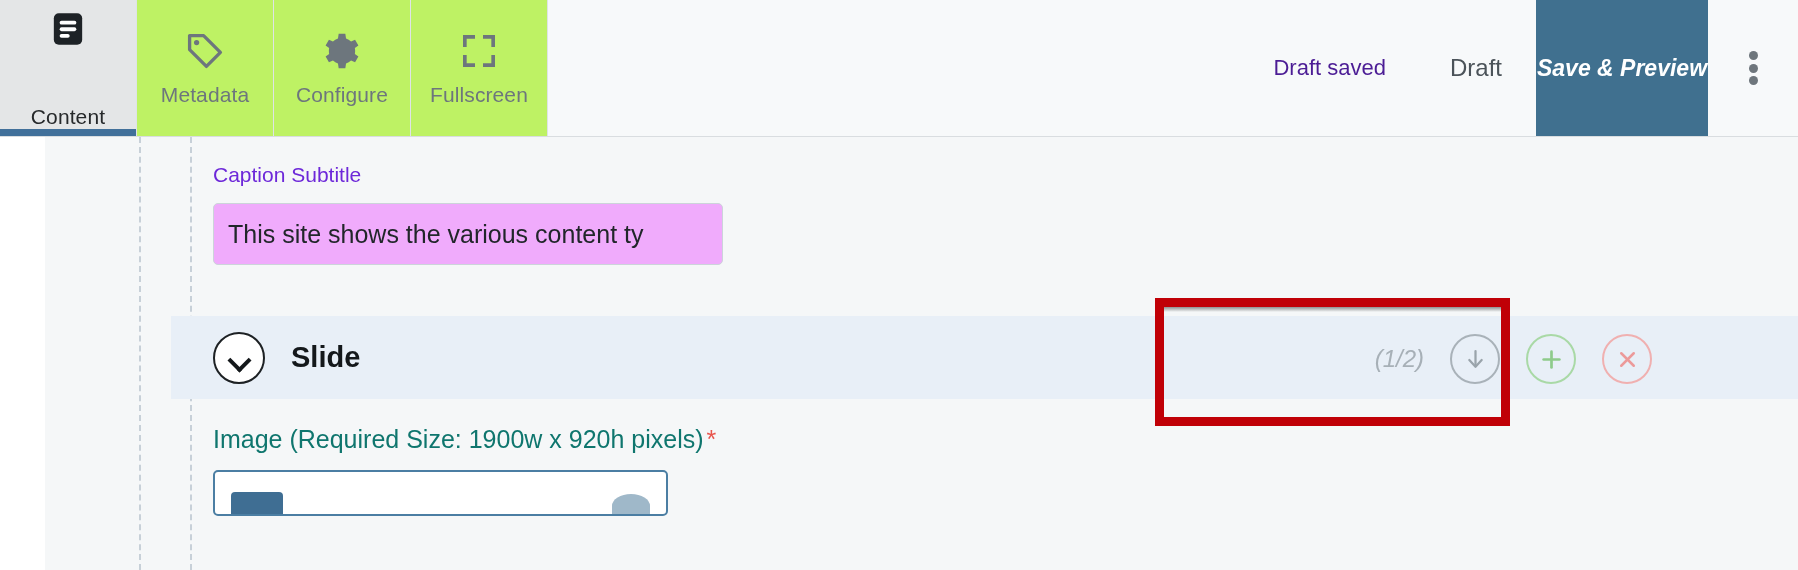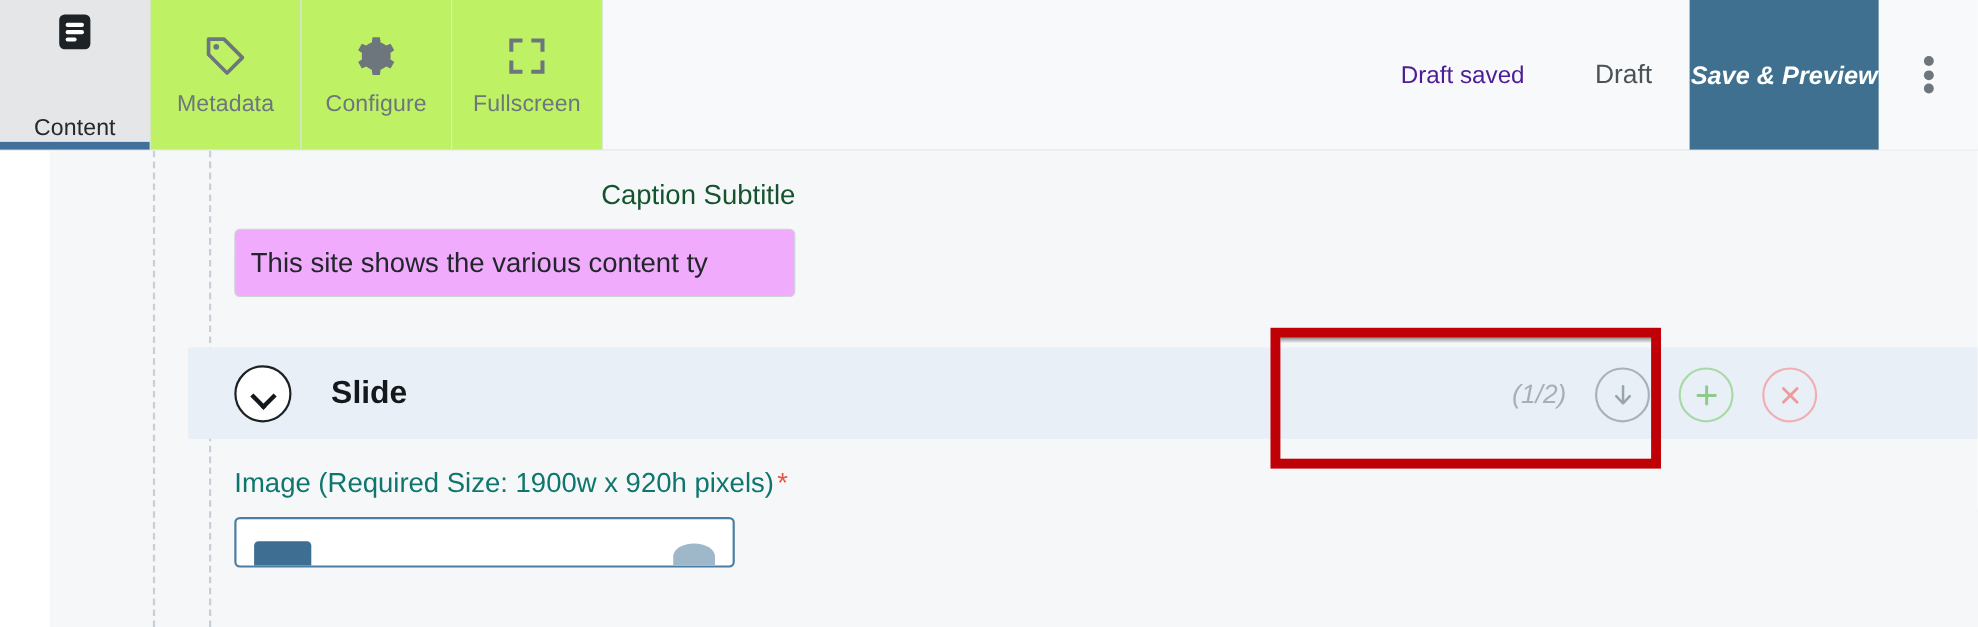--- a/index.html
+++ b/index.html
@@ -71,21 +71,21 @@
   .region{
     position:absolute;left:45px;top:0;right:0;bottom:0;background:#f5f7f8;
   }
   .dash{
     position:absolute;top:0;bottom:0;width:0;border-left:2px dashed #c7d0d8;
   }
   .dash.d1{left:94px;}
   .dash.d2{left:145px;}
 
   .field{position:absolute;left:168px;top:26px;}
-  .field-label{font-size:25px;color:#14532d;margin-bottom:16px;text-align:right;}
+  .field-label{font-size:21px;color:#6d28d9;margin-bottom:16px;}
   .textinput{
     width:510px;height:62px;background:#f0abfc;
     border:1px solid #ccd4da;border-radius:5px;
     display:flex;align-items:center;
     padding:0 14px;box-sizing:border-box;
     overflow:hidden;white-space:nowrap;
     font-size:25px;color:#21262a;cursor:text;
   }
 
   
@@ -104,21 +104,21 @@
   .chev{
     width:19px;height:11px;position:relative;
   }
   .chev::before{
     content:"";position:absolute;left:1px;top:0;
     width:13px;height:13px;
     border-right:4.5px solid #14181b;border-bottom:4.5px solid #14181b;
     transform:rotate(45deg);
   }
   .slide-title{
-    margin-left:36px;font-size:29px;font-weight:bold;color:#14181b;
+    margin-left:26px;font-size:29px;font-weight:bold;color:#14181b;
   }
 
   
   .controls{
     position:absolute;right:146px;top:196px;
     display:flex;align-items:center;gap:26px;
     height:52px;
   }
   .counter{font-size:24px;color:#a7b0b7;font-style:italic;}
   .cbtn{

